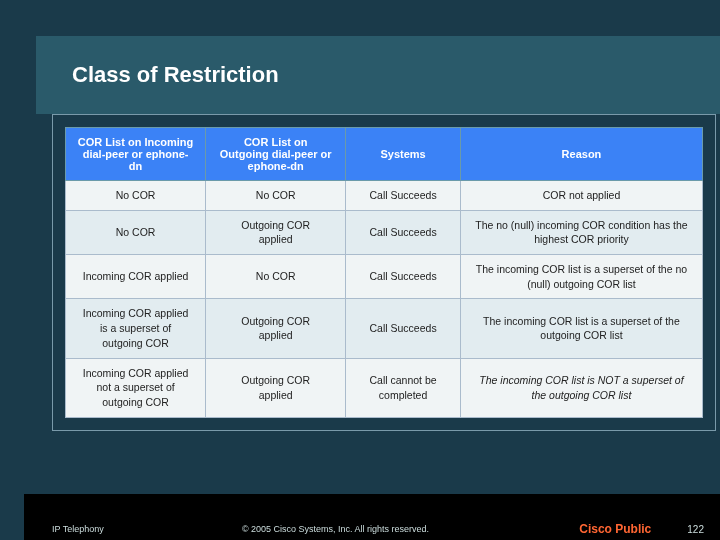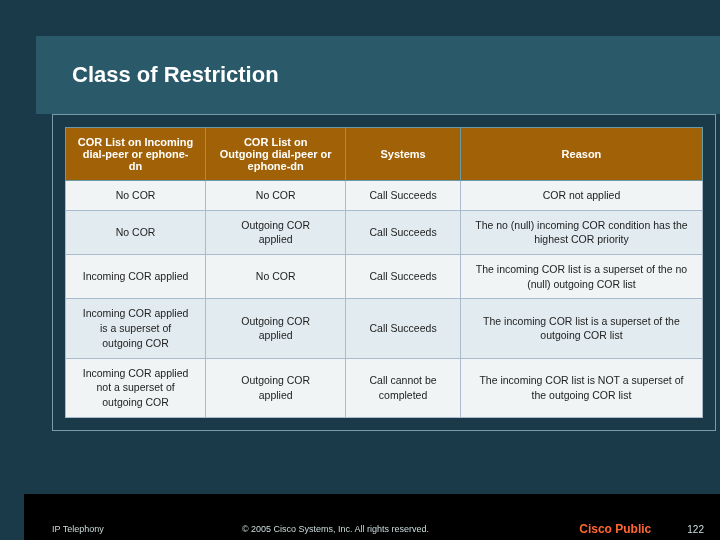--- a/index.html
+++ b/index.html
@@ -29,21 +29,21 @@
     }
     .table-container {
       margin: 0 16px;
       border: 1px solid #7a9aaa;
     }
     table {
       width: 100%;
       border-collapse: collapse;
     }
     thead tr {
-      background: #a16207;
+      background: #3b82f6;
     }
     thead th {
       color: #ffffff;
       font-size: 11px;
       font-weight: bold;
       padding: 8px 10px;
       border: 1px solid #6a9aaa;
       text-align: center;
       vertical-align: middle;
     }
@@ -140,21 +140,21 @@
             <td style="white-space: pre-line;">The incoming COR list is a superset of the outgoing COR list</td>
           </tr>
           <tr>
             <td style="white-space: pre-line;">Incoming COR applied
 not a superset of
 outgoing COR</td>
             <td style="white-space: pre-line;">Outgoing COR
 applied</td>
             <td style="white-space: pre-line;">Call cannot be
 completed</td>
-            <td style="white-space: pre-line;">The incoming COR list is NOT a superset of the outgoing COR list</td>
+            <td style="white-space: pre-line; font-style: italic;">The incoming COR list is NOT a superset of the outgoing COR list</td>
           </tr>
         </tbody>
     </table>
   </div>
 
   <div class="footer">
     <span class="footer-left">IP Telephony</span>
     <span class="footer-center">© 2005 Cisco Systems, Inc. All rights reserved.</span>
     <span style="display:flex;gap:12px;align-items:center;">
       <span class="footer-right">Cisco Public</span>

